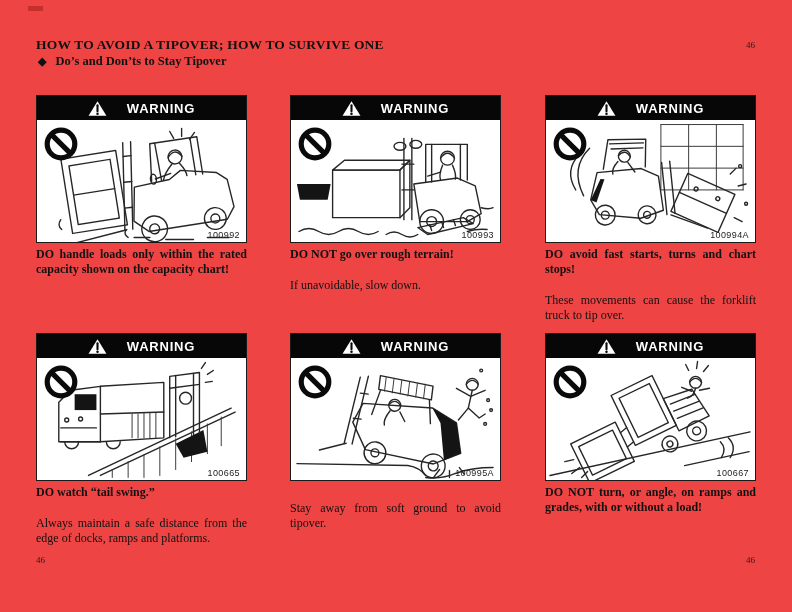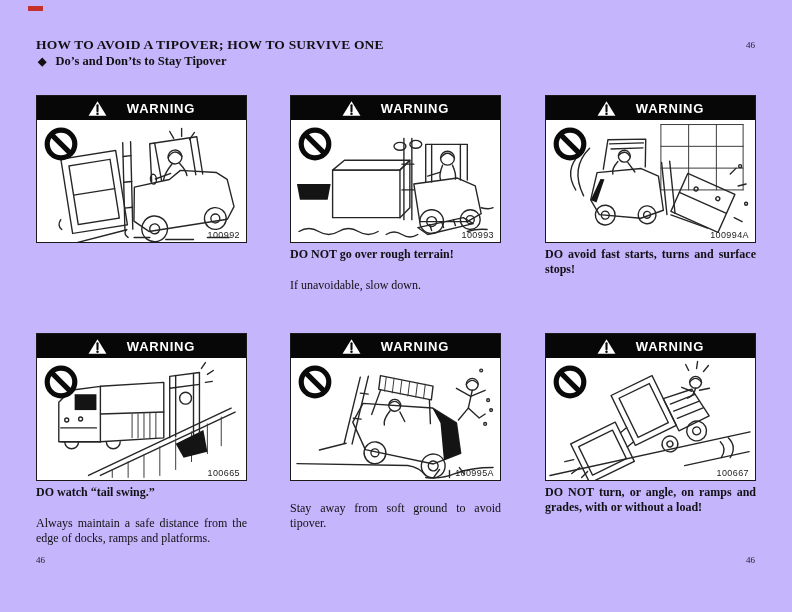--- a/index.html
+++ b/index.html
@@ -1,17 +1,17 @@
 <!DOCTYPE html>
 <html><head>
 <meta charset="utf-8">
 <style>
   html,body{margin:0;padding:0;background:#fff;}
   .page{
-    position:relative;width:792px;height:612px;background:#c4b5fd;
+    position:relative;width:792px;height:612px;background:#ef4444;
     font-family:"Liberation Serif", serif;color:#111;overflow:hidden;
   }
   .red-mark{position:absolute;left:28px;top:6px;width:15px;height:5px;background:#c5302c;}
   .title{position:absolute;left:36px;top:37px;font-size:13.5px;font-weight:bold;letter-spacing:.2px;white-space:nowrap;}
   .pg{position:absolute;font-size:9px;color:#222;font-family:"Liberation Serif",serif;}
   .pg.tr{right:37px;top:40px;}
   .pg.bl{left:36px;top:555px;}
   .pg.br{right:37px;top:555px;}
   .subtitle{position:absolute;left:38px;top:54px;font-size:12.5px;font-weight:bold;white-space:nowrap;}
   .subtitle .diamond{font-size:11px;margin-right:9px;}
@@ -103,20 +103,24 @@
           <path d="M98,118 h16 M130,120 h28 M172,118 h22"></path>
         </g>
       </svg>
       <svg class="noicon" width="34" height="34" viewBox="0 0 34 34">
         <circle cx="17" cy="17" r="13.8" fill="none" stroke="#0a0a0a" stroke-width="5.2"></circle>
         <line x1="7.6" y1="7.6" x2="26.4" y2="26.4" stroke="#0a0a0a" stroke-width="5.2"></line>
       </svg>
       <span class="figid">100992</span>
     </div>
   </section>
+  <div class="cap c1 capr1">
+    <p class="b">DO handle loads only within the rated capacity shown on the capacity chart!</p>
+    <p class="r"></p>
+  </div>
 
   <section class="panel c2 r1">
     <div class="wbar">
       <svg width="19" height="17" viewBox="0 0 20 17">
         <polygon points="10,0.8 19.4,16.2 0.6,16.2" fill="#fff"></polygon>
         <line x1="10" y1="5" x2="10" y2="11.3" stroke="#070707" stroke-width="2.2" stroke-linecap="round"></line>
         <circle cx="10" cy="14" r="1.3" fill="#070707"></circle>
       </svg>
       <span class="wtext">WARNING</span>
     </div>
@@ -220,21 +224,22 @@
         </g>
       </svg>
       <svg class="noicon" width="34" height="34" viewBox="0 0 34 34">
         <circle cx="17" cy="17" r="13.8" fill="none" stroke="#0a0a0a" stroke-width="5.2"></circle>
         <line x1="7.6" y1="7.6" x2="26.4" y2="26.4" stroke="#0a0a0a" stroke-width="5.2"></line>
       </svg>
       <span class="figid">100994A</span>
     </div>
   </section>
   <div class="cap c3 capr1">
-    <p class="b">DO avoid fast starts, turns and surface stops!</p>
+    <p class="b">DO avoid fast starts, turns and chart stops!</p>
+    <p class="r">These movements can cause the forklift truck to tip over.</p>
   </div>
 
   <section class="panel c1 r2">
     <div class="wbar">
       <svg width="19" height="17" viewBox="0 0 20 17">
         <polygon points="10,0.8 19.4,16.2 0.6,16.2" fill="#fff"></polygon>
         <line x1="10" y1="5" x2="10" y2="11.3" stroke="#070707" stroke-width="2.2" stroke-linecap="round"></line>
         <circle cx="10" cy="14" r="1.3" fill="#070707"></circle>
       </svg>
       <span class="wtext">WARNING</span>

